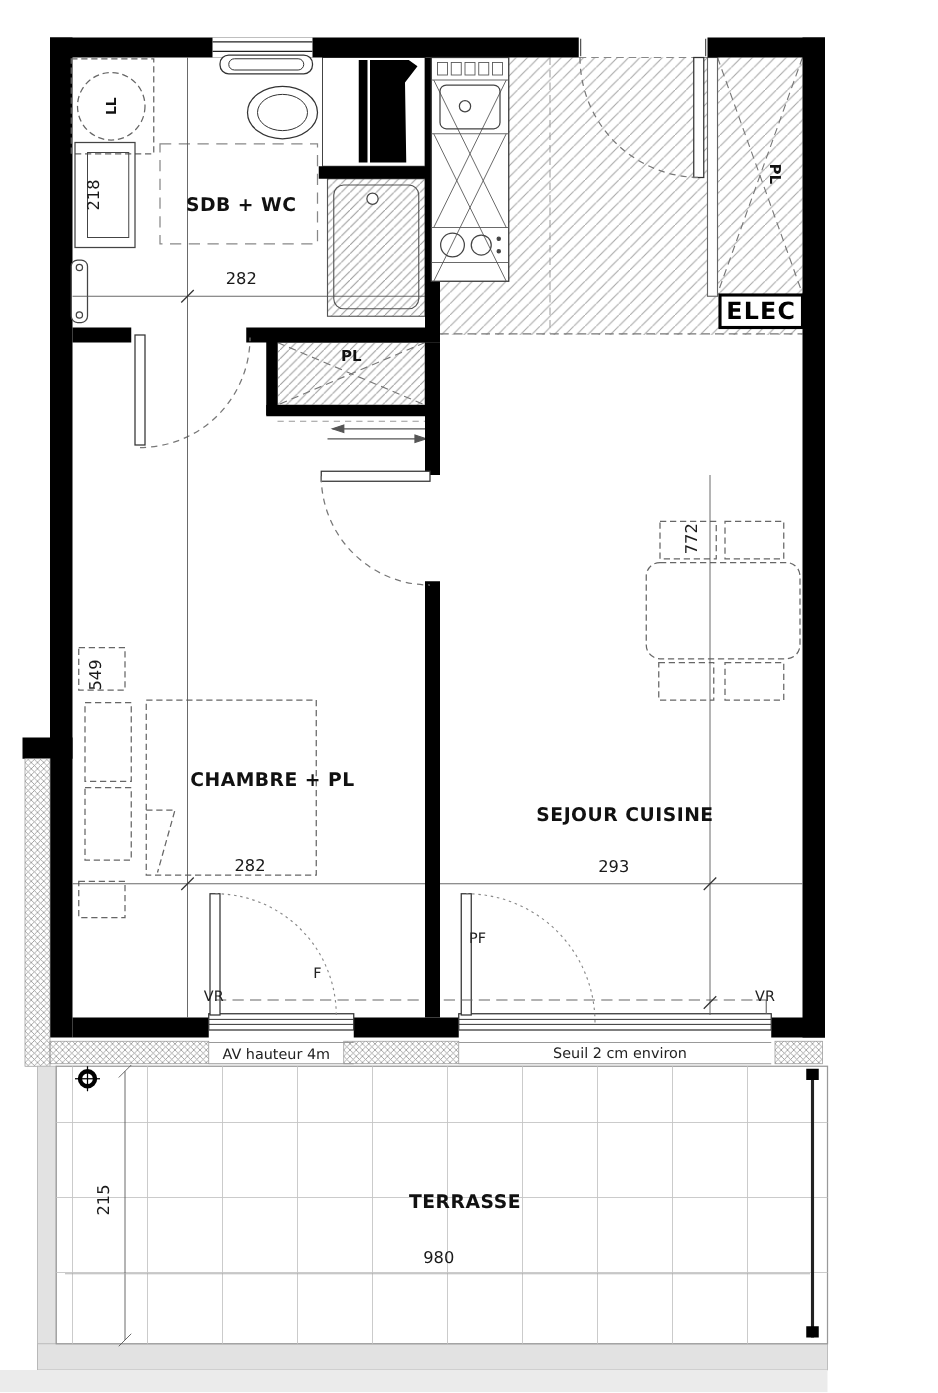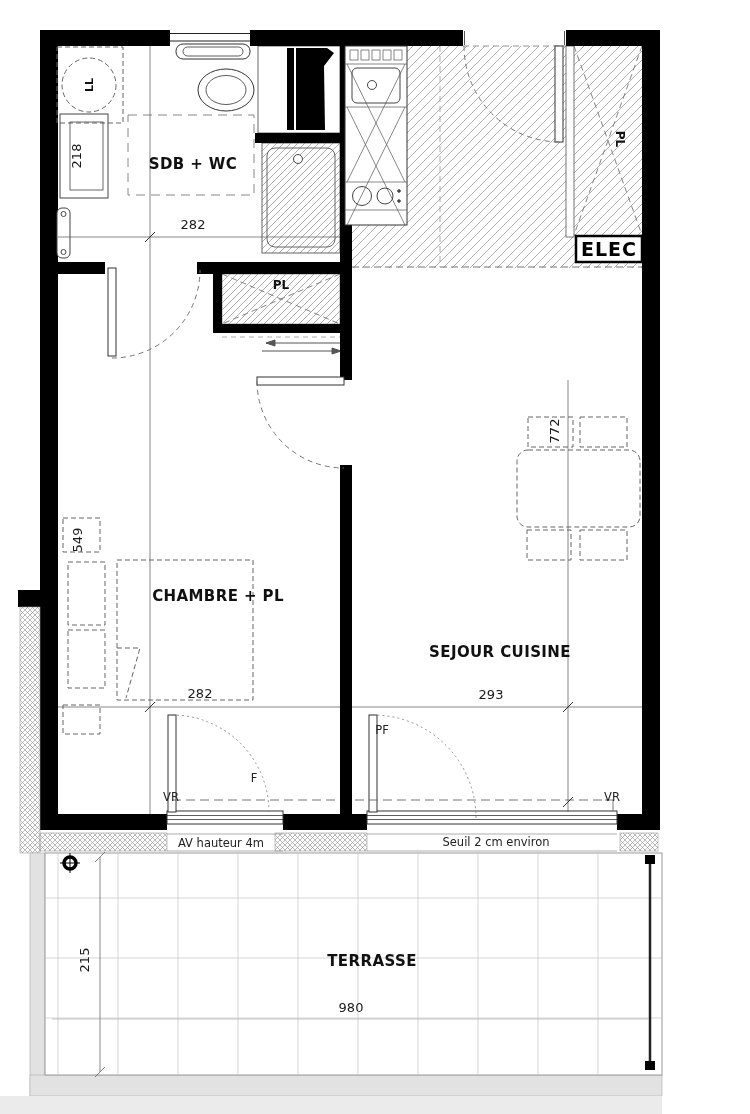--- a/index.html
+++ b/index.html
@@ -274,28 +274,28 @@
 <div class="lbl" style="left:89px;top:85px;transform:translate(-50%,-50%) rotate(-90deg);font-size:11px;font-weight:bold;">LL</div>
 <div class="lbl dim" style="left:76px;top:156px;transform:translate(-50%,-50%) rotate(-90deg);">218</div>
 <div class="lbl room-label" style="left:193px;top:164px;">SDB + WC</div>
 <div class="lbl dim" style="left:193px;top:224px;">282</div>
 
 <div class="lbl tag" style="left:281px;top:285px;">PL</div>
 <div class="lbl tag" style="left:620px;top:139px;transform:translate(-50%,-50%) rotate(90deg);">PL</div>
 <div class="elec" style="left:609px;top:249px;">ELEC</div>
 
 <div class="lbl dim" style="left:554px;top:431px;transform:translate(-50%,-50%) rotate(-90deg);">772</div>
-<div class="lbl room-label" style="left:218px;top:596px;">CHAMBRE + PL</div>
+<div class="lbl room-label" style="left:218px;top:624px;">CHAMBRE + PL</div>
 <div class="lbl dim" style="left:77px;top:540px;transform:translate(-50%,-50%) rotate(-90deg);">549</div>
 <div class="lbl dim" style="left:200px;top:693px;">282</div>
 <div class="lbl room-label" style="left:500px;top:652px;">SEJOUR CUISINE</div>
 <div class="lbl dim" style="left:491px;top:694px;">293</div>
 
 <div class="lbl small" style="left:254px;top:778px;">F</div>
-<div class="lbl small" style="left:382px;top:730px;">PF</div>
+<div class="lbl small" style="left:382px;top:750px;">PF</div>
 <div class="lbl small" style="left:171px;top:797px;">VR</div>
 <div class="lbl small" style="left:612px;top:797px;">VR</div>
 <div class="lbl small" style="left:221px;top:843px;">AV hauteur 4m</div>
 <div class="lbl small" style="left:496px;top:842px;">Seuil 2 cm environ</div>
 
 <div class="lbl room-label" style="left:372px;top:961px;">TERRASSE</div>
 <div class="lbl dim" style="left:351px;top:1007px;">980</div>
 <div class="lbl dim" style="left:84px;top:960px;transform:translate(-50%,-50%) rotate(-90deg);">215</div>
 
 </div>

